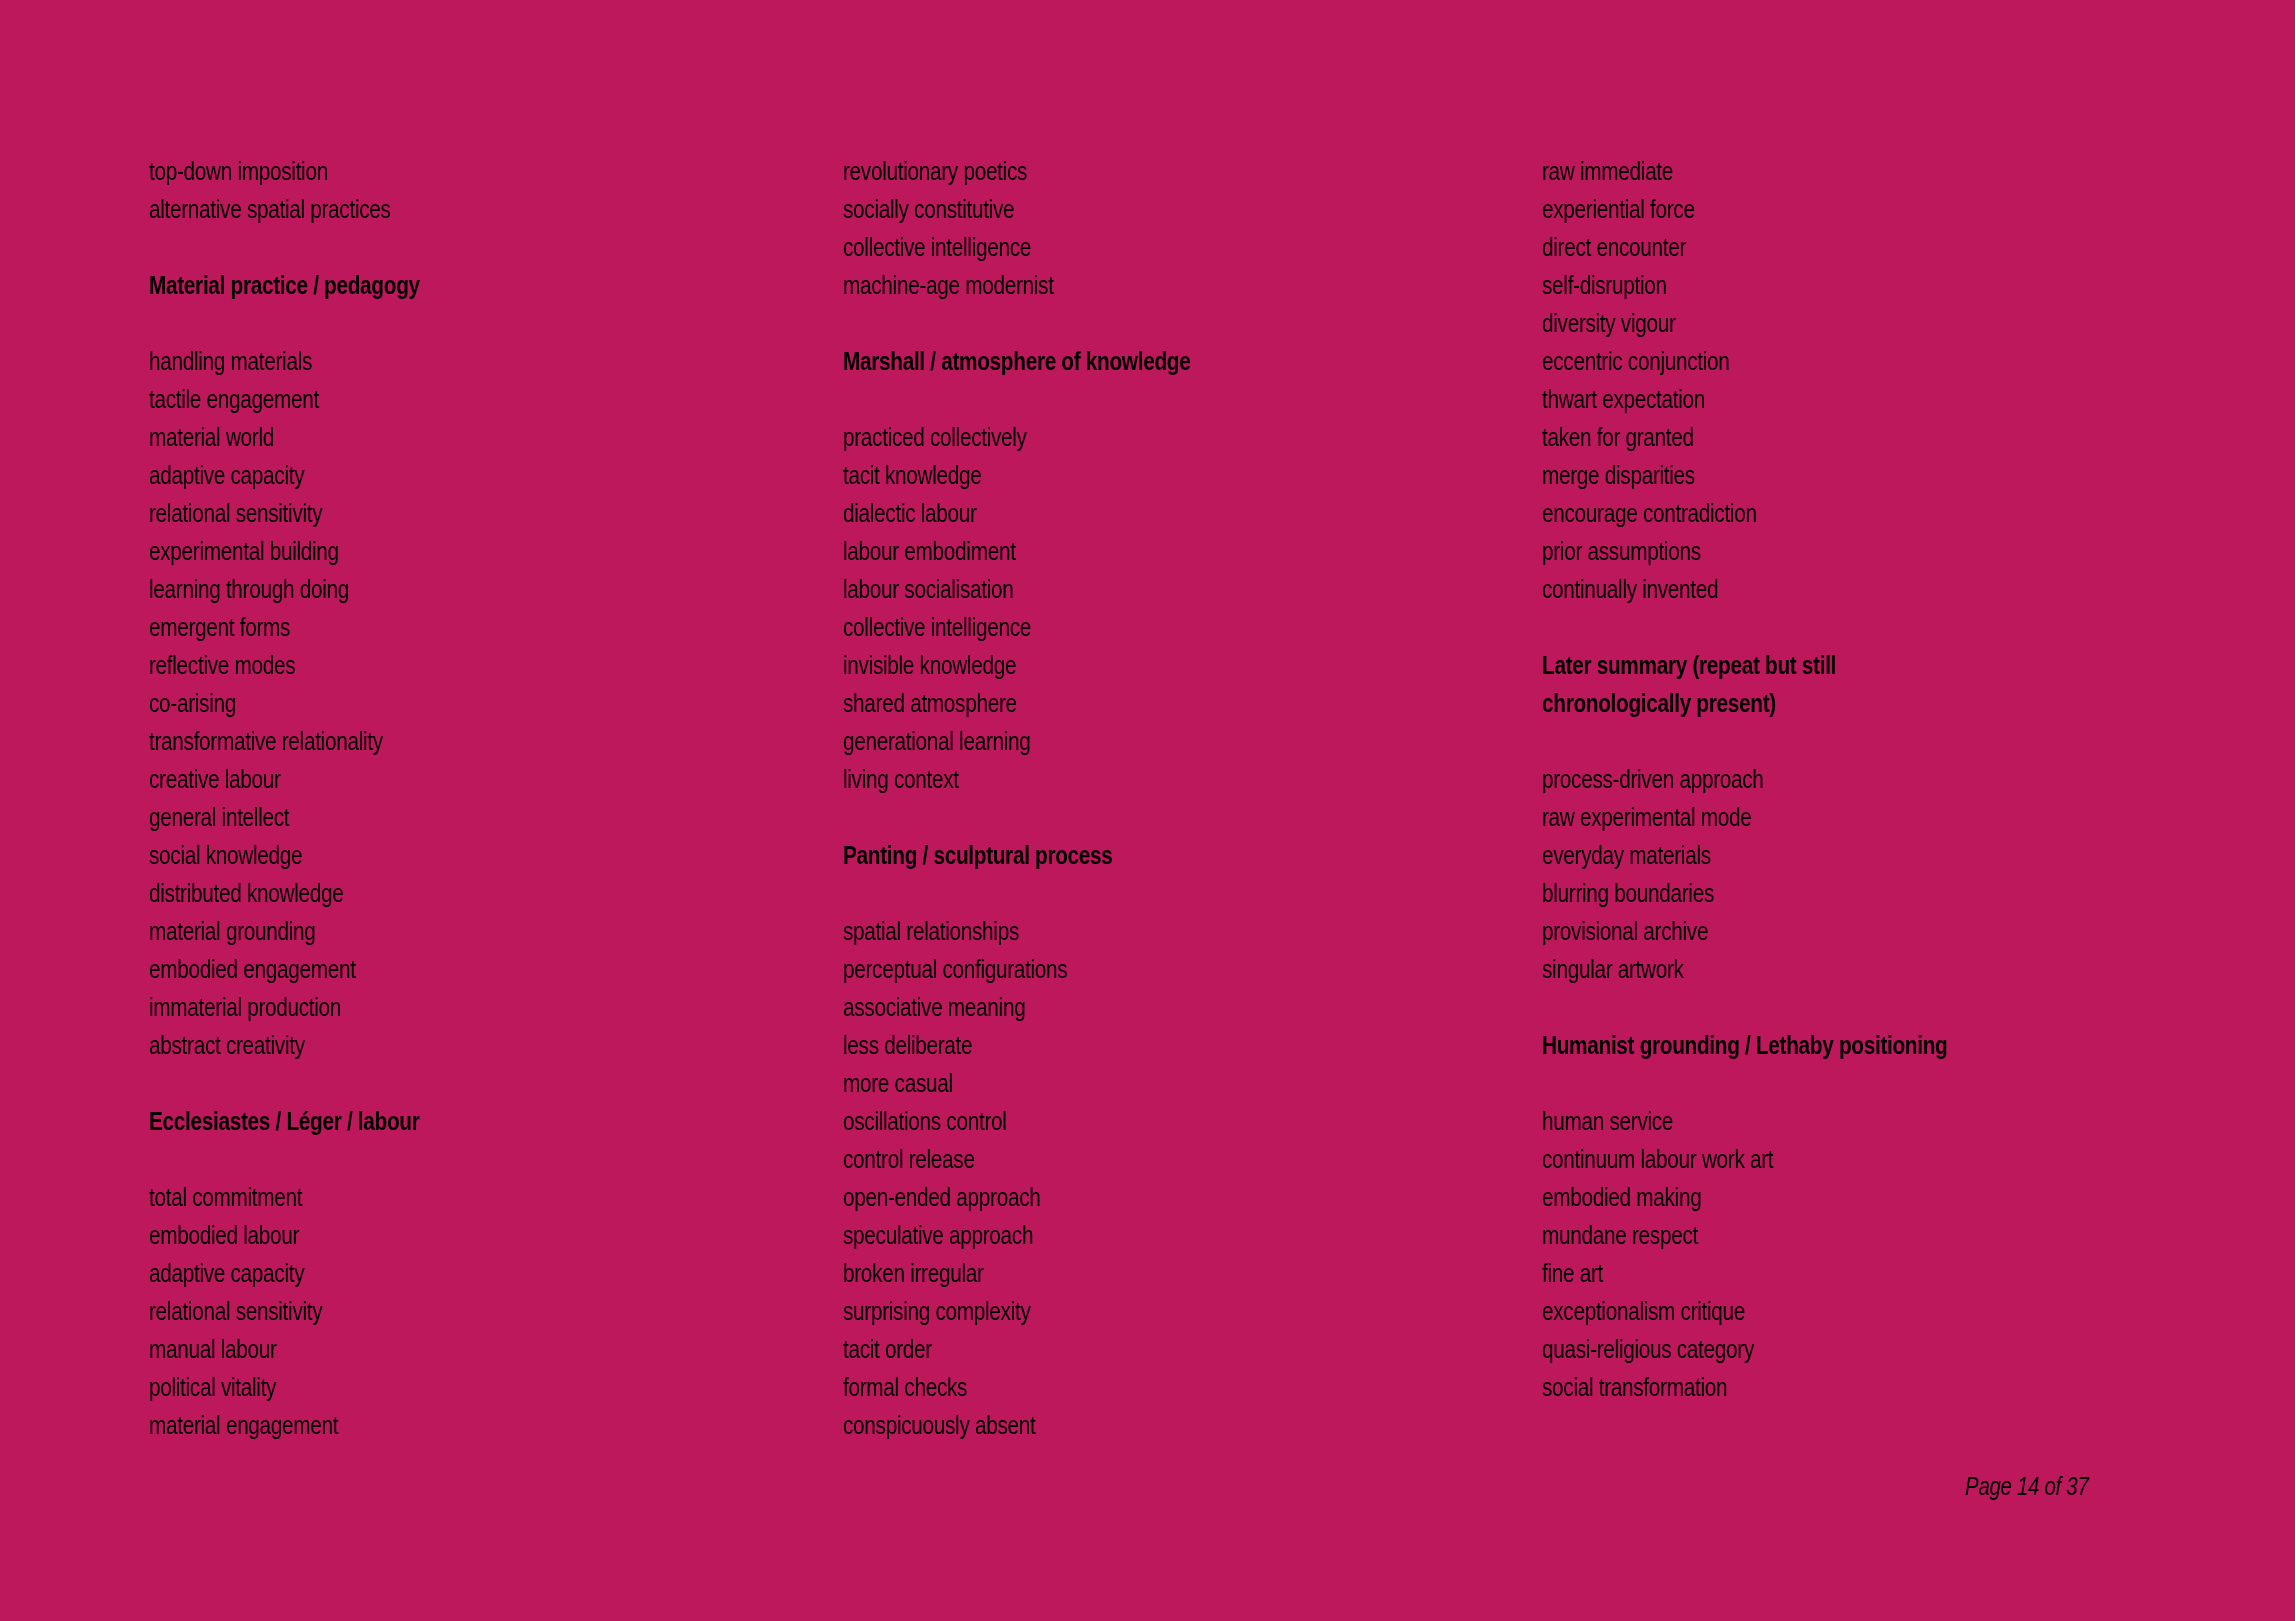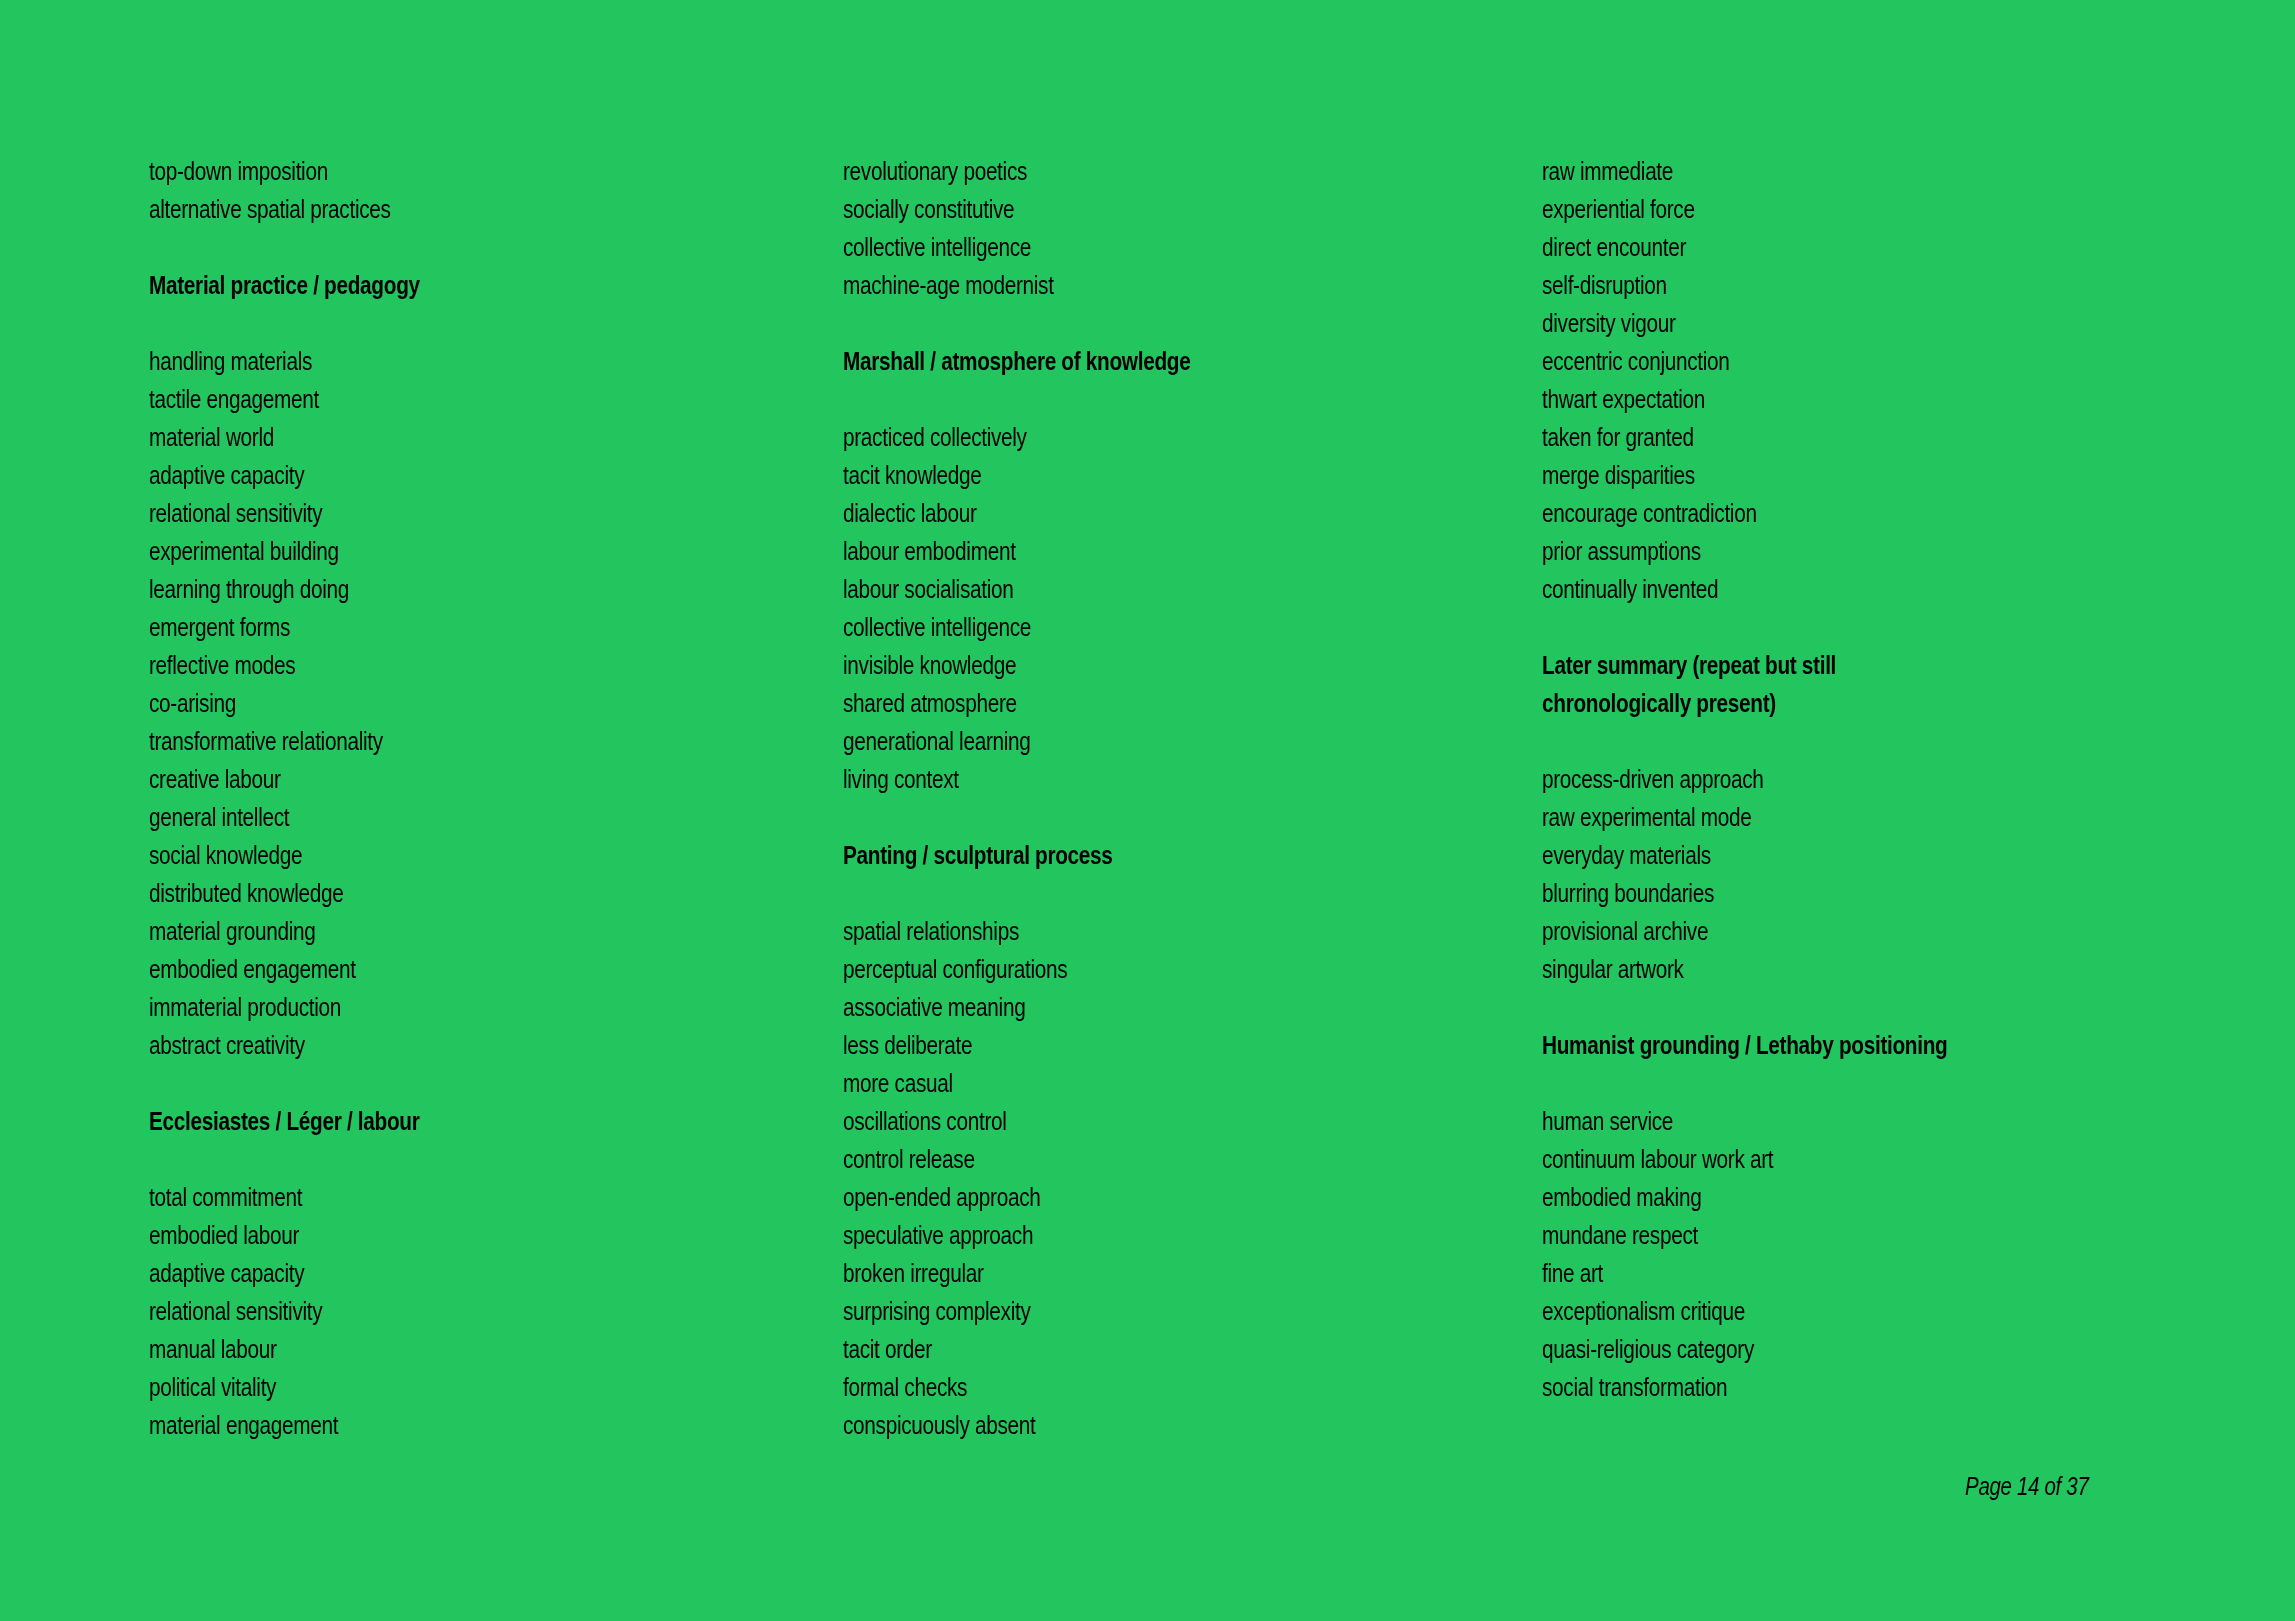--- a/index.html
+++ b/index.html
@@ -4,21 +4,21 @@
 <style>
   html, body {
     margin: 0;
     padding: 0;
     background: #ffffff;
   }
   .page {
     position: relative;
     width: 2295px;
     height: 1622px;
-    background: #22c55e;
+    background: #be185d;
     overflow: hidden;
     font-family: "Liberation Sans", sans-serif;
     color: #000000;
   }
   .col {
     position: absolute;
     top: 152px;
     transform: scaleX(0.8);
     transform-origin: 0 0;
     white-space: nowrap;

